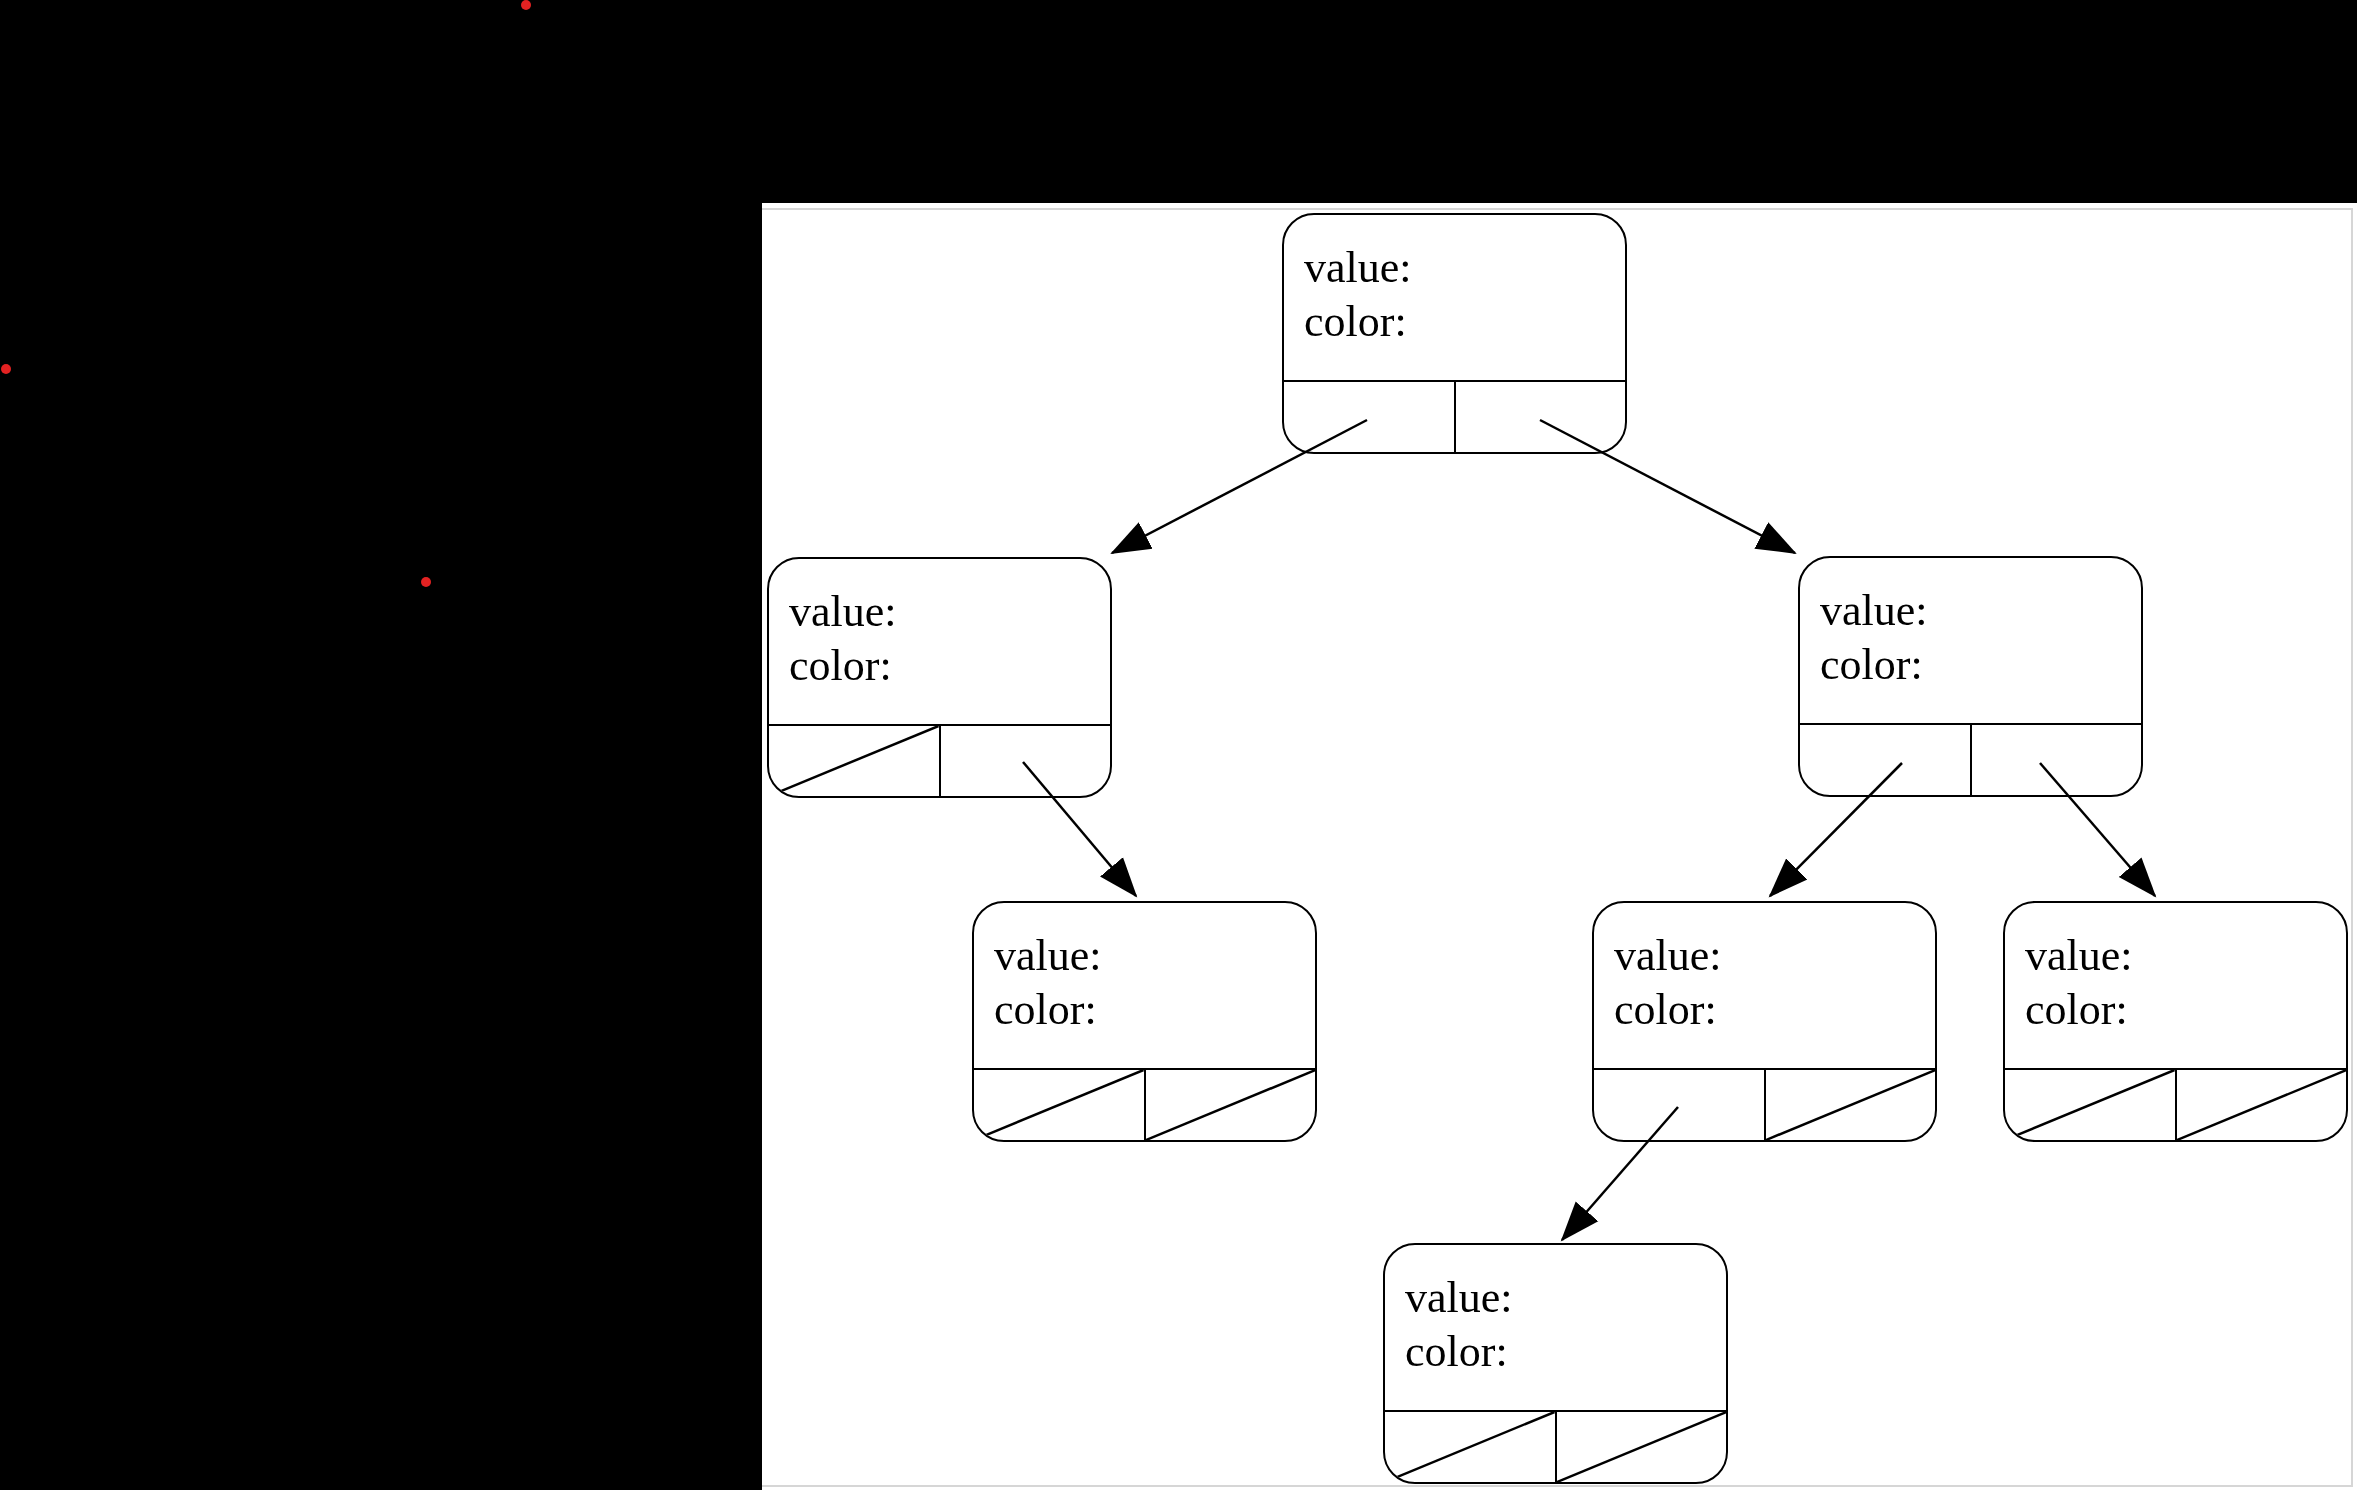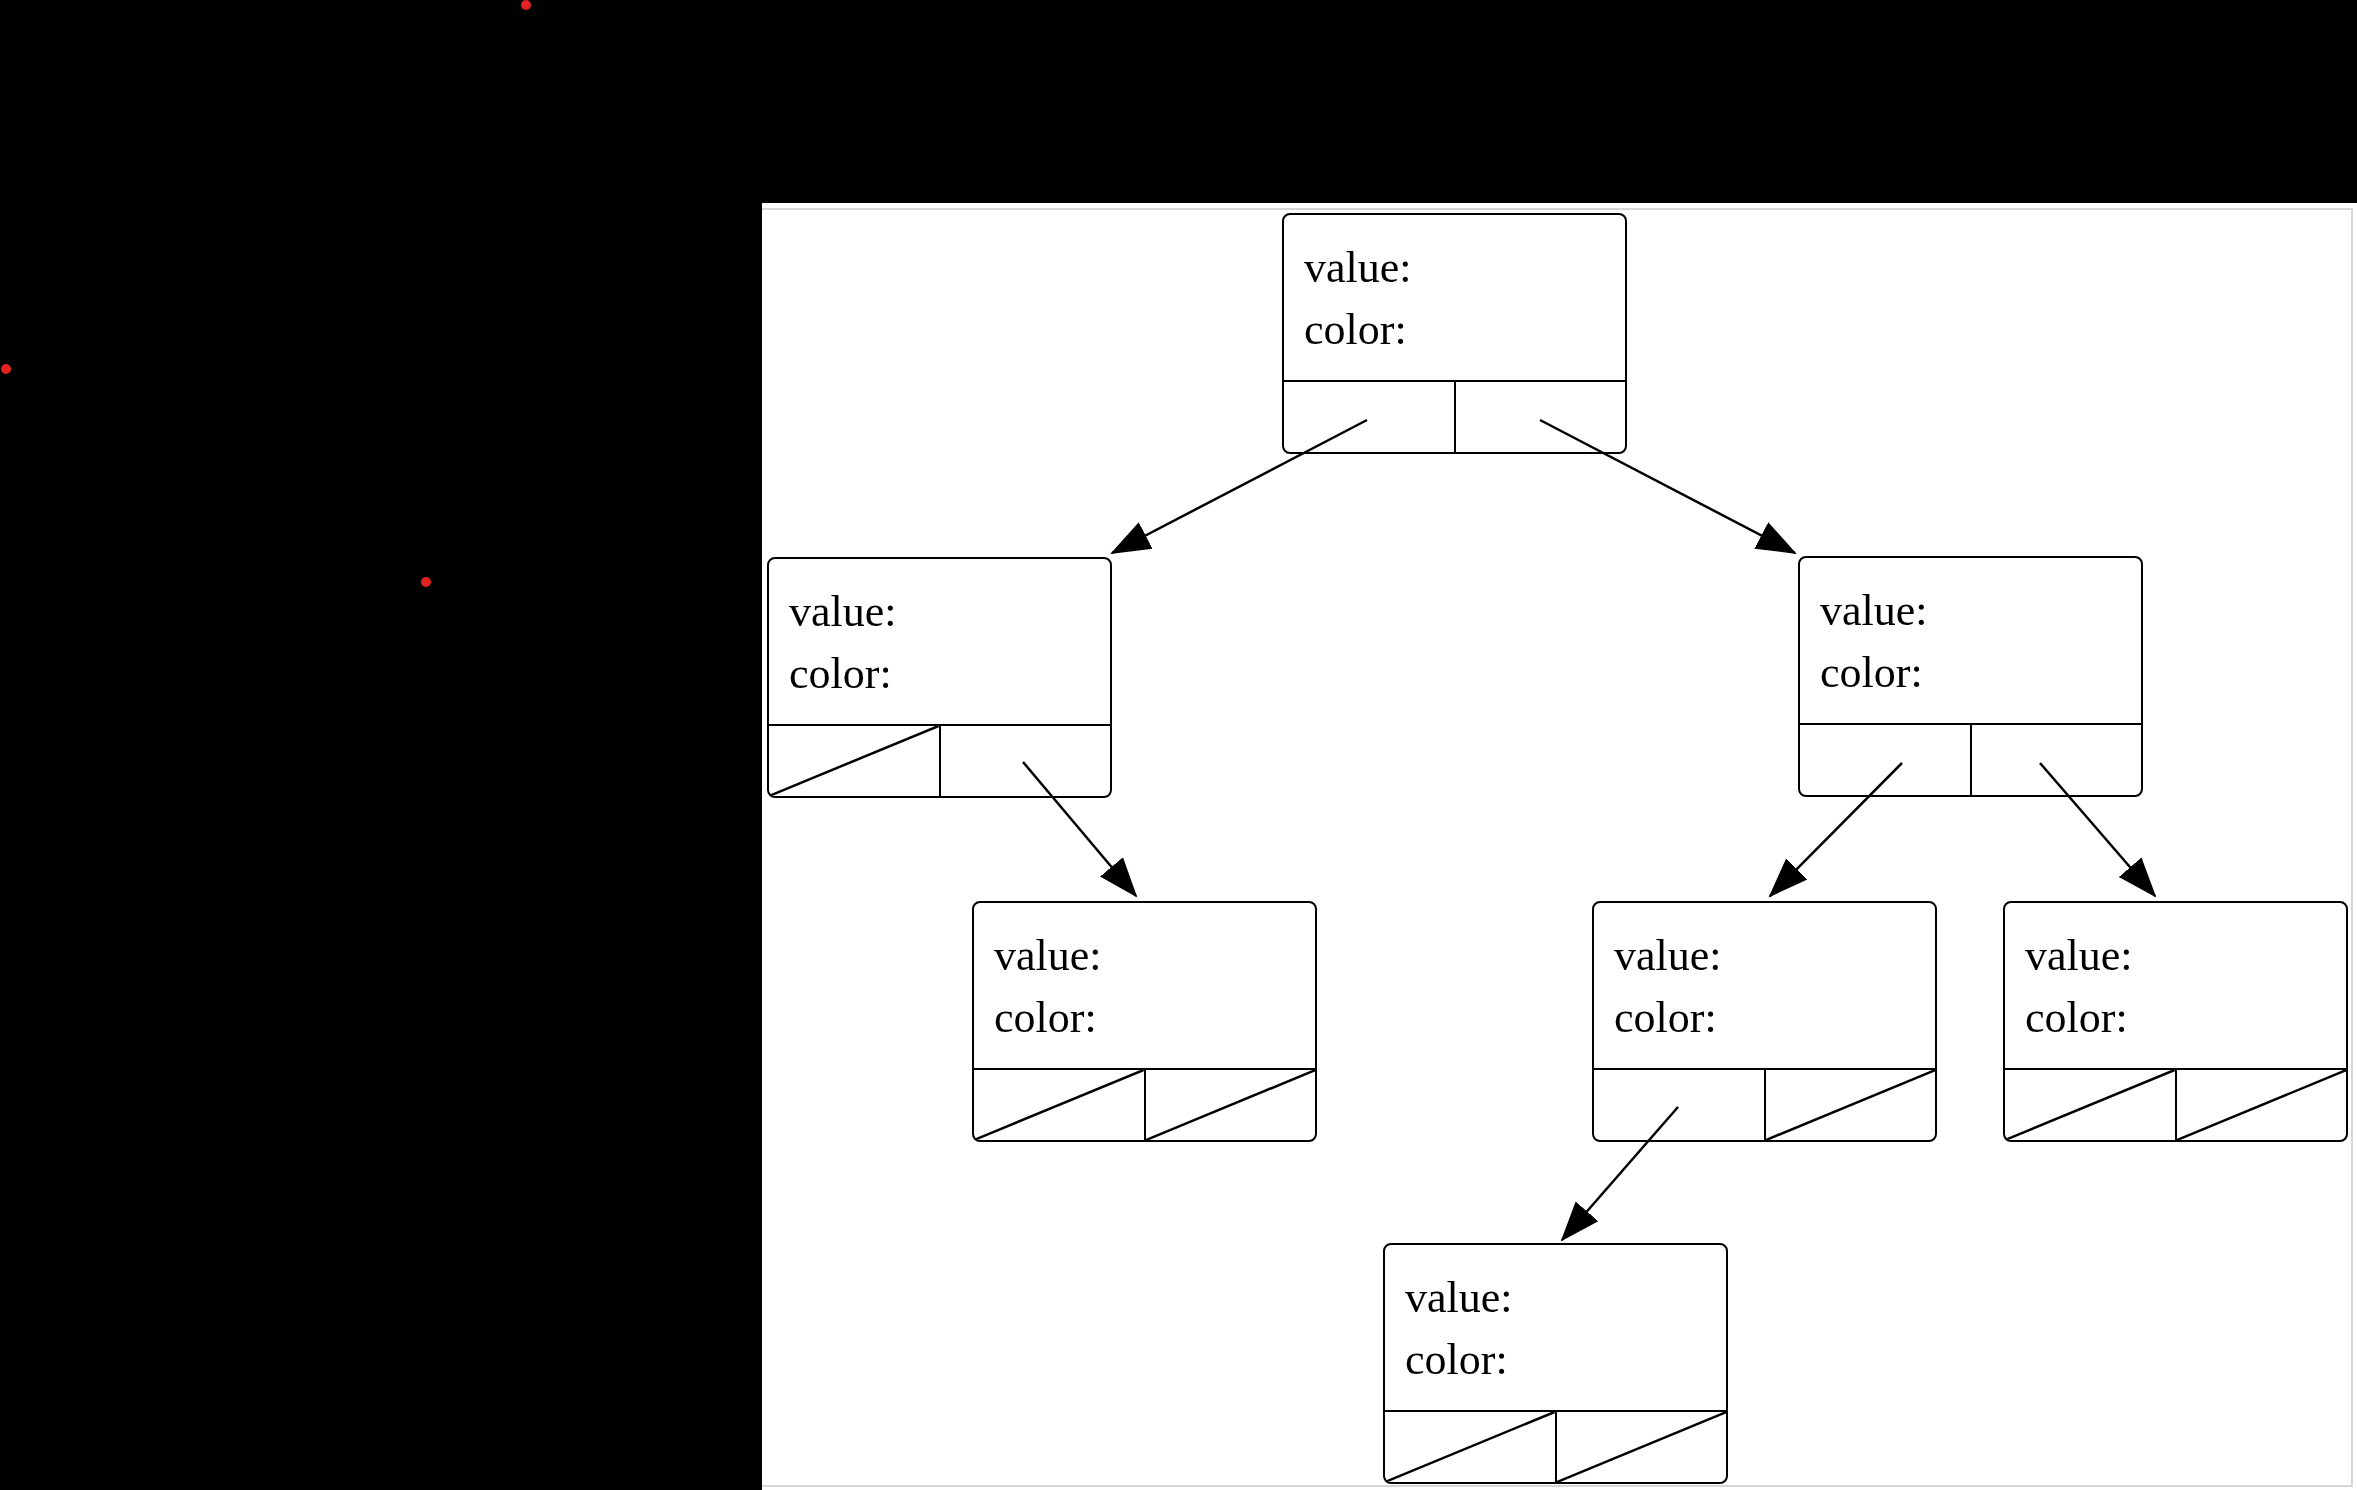--- a/index.html
+++ b/index.html
@@ -4,24 +4,24 @@
 <style>
   html,body{margin:0;padding:0;background:#000;}
   .stage{position:relative;width:2357px;height:1490px;background:#000;overflow:hidden;
          font-family:"Liberation Serif", serif;}
   
   .panel{position:absolute;left:762px;top:203px;width:1595px;height:1287px;background:#fff;}
   .panel-border{position:absolute;left:0;top:5px;right:4px;bottom:3px;
                 border-top:2px solid #d6d6d6;border-right:2px solid #d6d6d6;border-bottom:2px solid #d6d6d6;}
   
   .node{position:absolute;width:345px;height:241px;background:#fff;border:2px solid #000;
-        border-radius:8px;box-sizing:border-box;z-index:2;overflow:hidden;}
+        border-radius:32px;box-sizing:border-box;z-index:2;overflow:hidden;}
   .nlabel{position:absolute;left:20px;font-size:44px;line-height:50px;color:#000;}
   .nlabel.v{top:28px}
-  .nlabel.c{top:90px}
+  .nlabel.c{top:82px}
   .ptr-row{position:absolute;left:0;right:0;bottom:0;height:70px;border-top:2px solid #000;display:flex;}
   .cell{position:relative;flex:1;}
   .cell.left{border-right:2px solid #000;}
   .slash{position:absolute;left:0;top:0;width:100%;height:100%;display:block;}
   .slash line{stroke:#000;stroke-width:2.5;vector-effect:non-scaling-stroke;}
   #node-1{left:1282px;top:213px;}
   #node-2{left:767px;top:557px;}
   #node-3{left:1798px;top:556px;}
   #node-4{left:972px;top:901px;}
   #node-5{left:1592px;top:901px;}

